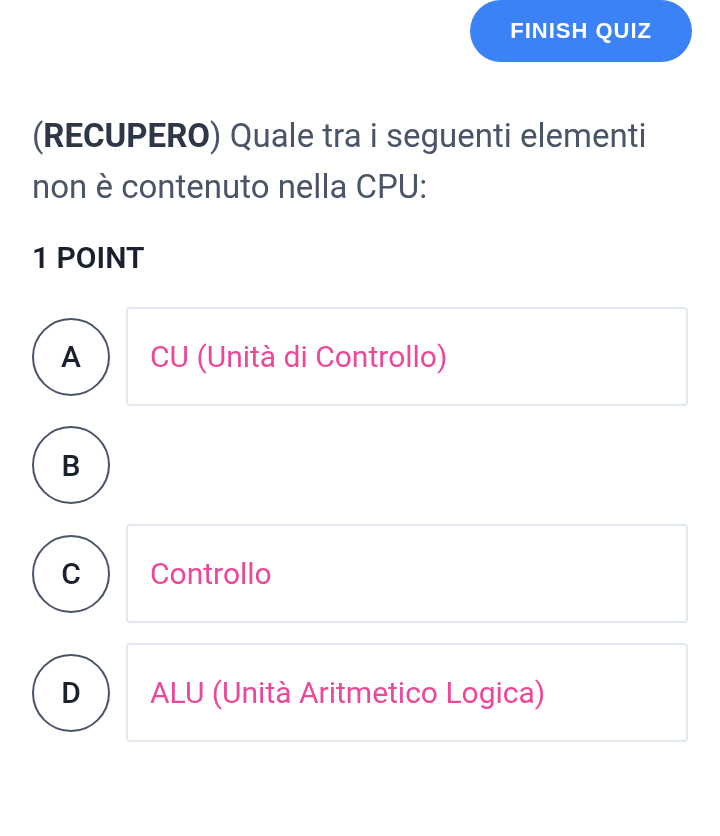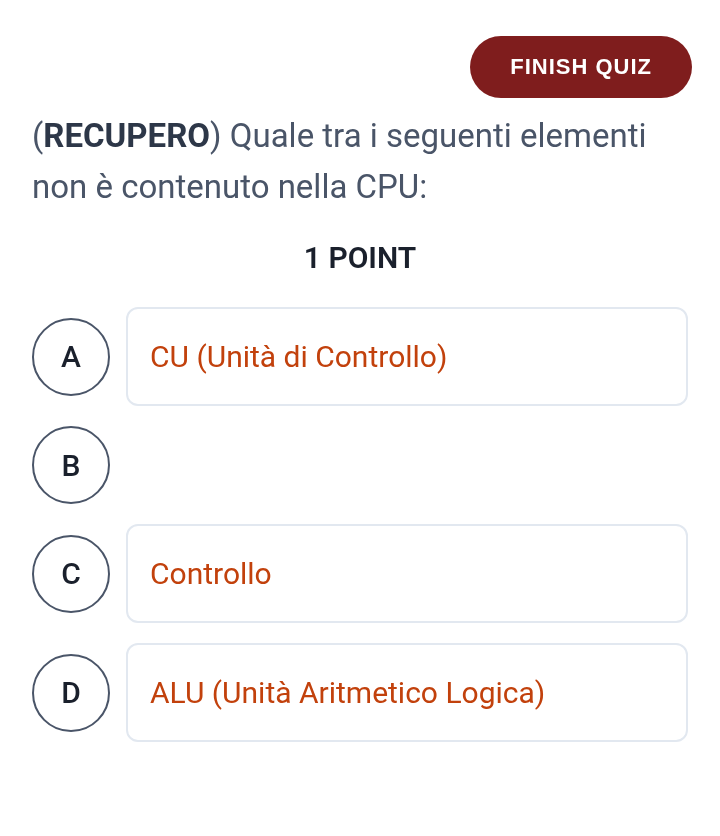--- a/index.html
+++ b/index.html
@@ -11,50 +11,48 @@
       font-family: -apple-system, BlinkMacSystemFont, 'Segoe UI', Roboto, Helvetica, Arial, sans-serif;
       background: #ffffff;
       width: 720px;
       height: 836px;
       position: relative;
     }
     .finish-button {
       position: absolute;
       top: 0;
       right: 28px;
-      background: #7f1d1d;
+      background: #3b82f6;
       color: #ffffff;
       border: none;
       border-radius: 32px;
       padding: 18px 40px;
       font-size: 22px;
       font-weight: 700;
       letter-spacing: 1px;
       cursor: pointer;
-      margin-top: 36px;
     }
     .content {
       padding: 110px 32px 0 32px;
     }
     .question-text {
       font-size: 33px;
       color: #4a5568;
       line-height: 1.55;
       margin-bottom: 28px;
     }
     .question-text .bold-prefix {
       font-weight: 700;
       color: #2d3748;
     }
     .points-label {
       font-size: 30px;
       font-weight: 600;
       color: #1a202c;
       margin-bottom: 32px;
-      text-align: center;
     }
     .options {
       display: flex;
       flex-direction: column;
       gap: 20px;
     }
     .option-row {
       display: flex;
       align-items: center;
       gap: 16px;
@@ -68,24 +66,24 @@
       align-items: center;
       justify-content: center;
       font-size: 30px;
       font-weight: 500;
       color: #1a202c;
       flex-shrink: 0;
     }
     .option-text {
       flex: 1;
       border: 2px solid #e2e8f0;
-      border-radius: 12px;
+      border-radius: 4px;
       padding: 30px 22px;
       font-size: 30px;
-      color: #c2410c;
+      color: #ec4899;
       cursor: pointer;
     }
   </style>
 </head>
 <body>
 
 <button class="finish-button">FINISH QUIZ</button>
 
 <div class="content">
   <div class="question-text">

